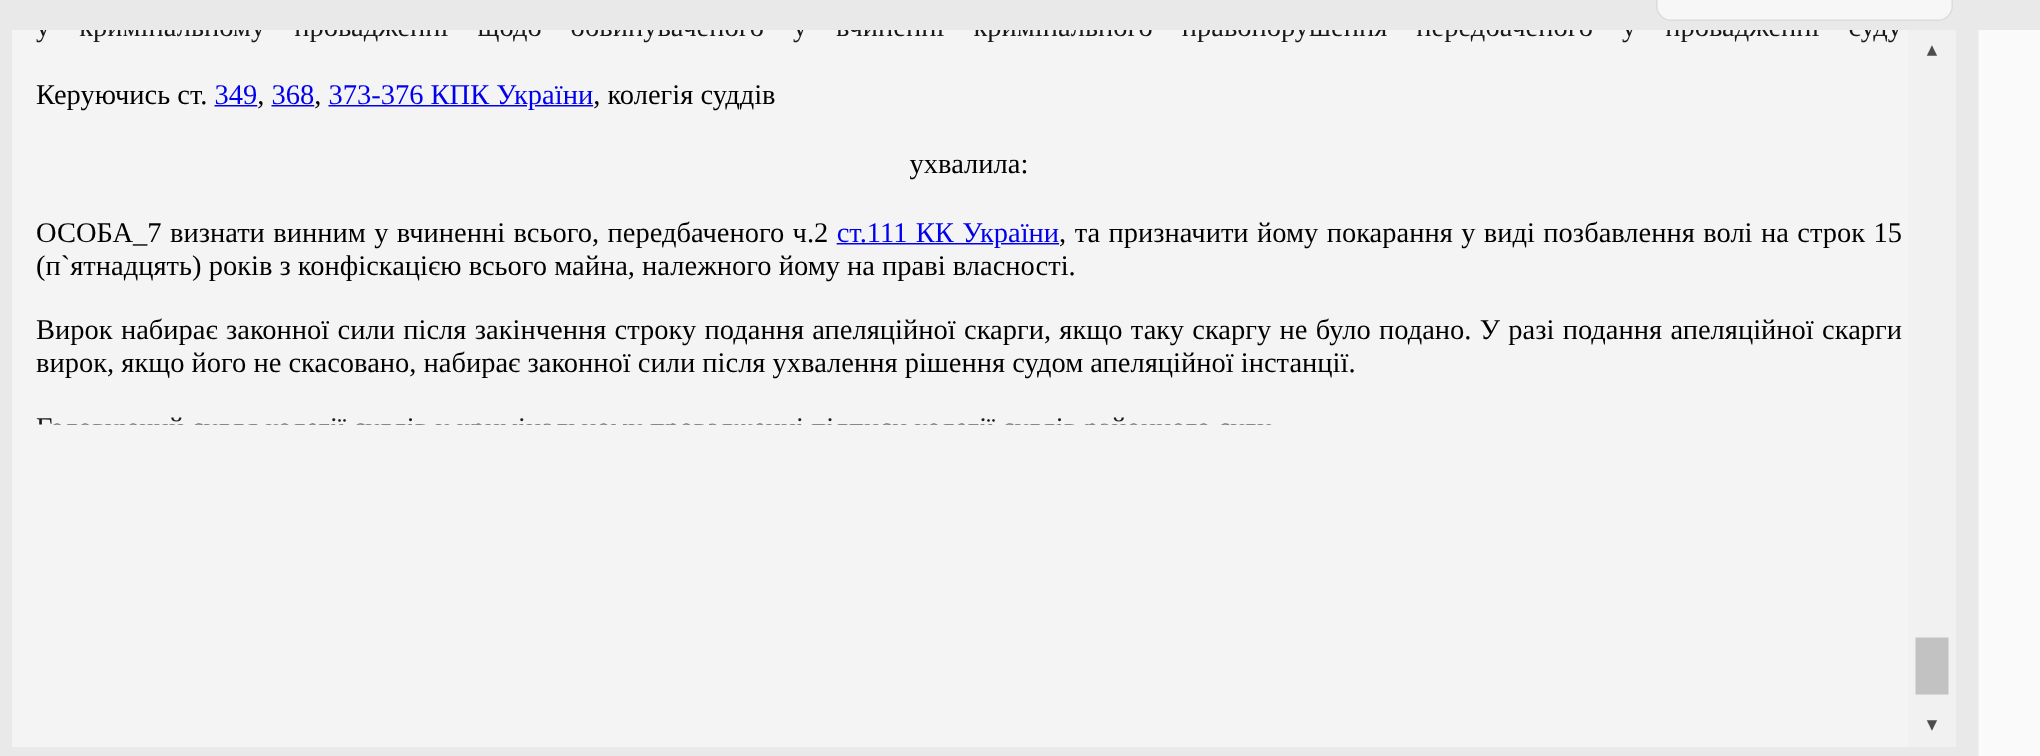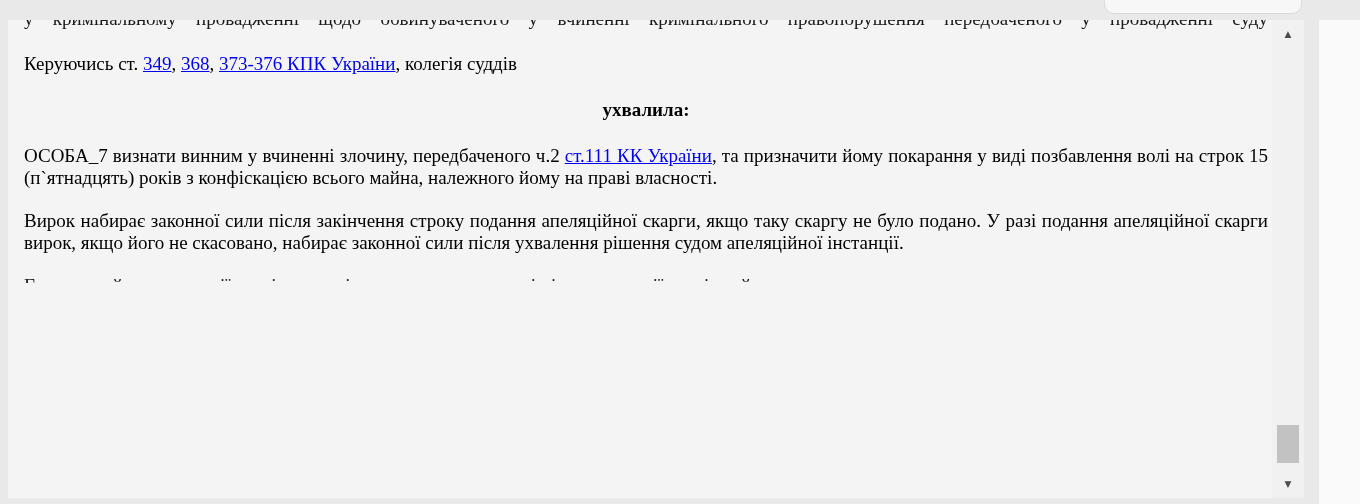--- a/index.html
+++ b/index.html
@@ -27,21 +27,21 @@
   .doc-body{
     margin-left:16px;width:1244px;color:#000;
     font-size:19px;line-height:22px;
   }
   .clip-top{height:12px;overflow:hidden;position:relative;}
   .clip-top .clipped-text{position:absolute;left:0;top:-12px;width:1244px;
     text-align:justify;text-align-last:justify;white-space:nowrap;color:#1a1a1a;}
   .clip-bottom{height:8px;overflow:hidden;margin-top:13px;}
   .clip-bottom .clipped-text{display:block;color:#1a1a1a;}
   .para{margin:21px 0;text-align:justify;}
-  .para.heading{margin:24px 0;text-align:center;font-weight:bold;}
+  .para.heading{margin:24px 0;text-align:center;font-weight:normal;}
   .para a{color:#0000ee;text-decoration:underline;cursor:pointer;margin-top:16px;}
   
   .scrollbar{
     position:absolute;left:1264px;top:0;width:32px;height:478px;
     background:#f1f1f1;
   }
   .sb-btn{
     position:absolute;left:0;width:32px;height:16px;
     display:flex;align-items:center;justify-content:center;
     color:#4d4d4d;font-size:9px;line-height:9px;
@@ -61,21 +61,21 @@
 <div class="right-strip"></div>
 
 <div class="doc-panel">
   <div class="doc-body">
     <div class="clip-top">
       <span class="clipped-text">у кримінальному провадженні щодо обвинуваченого у вчиненні кримінального правопорушення передбаченого у провадженні суду</span>
     </div>
 
       <div class="para text"><span>Керуючись ст. </span><a href="#">349</a><span>, </span><a href="#">368</a><span>, </span><a href="#">373-376 КПК України</a><span>, колегія суддів</span></div>
       <div class="para heading"><span>ухвалила:</span></div>
-      <div class="para justify"><span>ОСОБА_7 визнати винним у вчиненні злочину, передбаченого ч.2 </span><a href="#">ст.111 КК України</a><span>, та призначити йому покарання у виді позбавлення волі на строк 15 (п`ятнадцять) років з конфіскацією всього майна, належного йому на праві власності.</span></div>
+      <div class="para justify"><span>ОСОБА_7 визнати винним у вчиненні всього, передбаченого ч.2 </span><a href="#">ст.111 КК України</a><span>, та призначити йому покарання у виді позбавлення волі на строк 15 (п`ятнадцять) років з конфіскацією всього майна, належного йому на праві власності.</span></div>
       <div class="para justify"><span>Вирок набирає законної сили після закінчення строку подання апеляційної скарги, якщо таку скаргу не було подано. У разі подання апеляційної скарги вирок, якщо його не скасовано, набирає законної сили після ухвалення рішення судом апеляційної інстанції.</span></div>
       <div class="clip-bottom">
       <span class="clipped-text">Головуючий суддя колегії суддів у кримінальному провадженні підписи колегії суддів районного суду</span>
     </div>
   </div>
 
   <div class="scrollbar">
     <div class="sb-btn sb-up">▲</div>
     <div class="sb-thumb"></div>
     <div class="sb-btn sb-down">▼</div>

